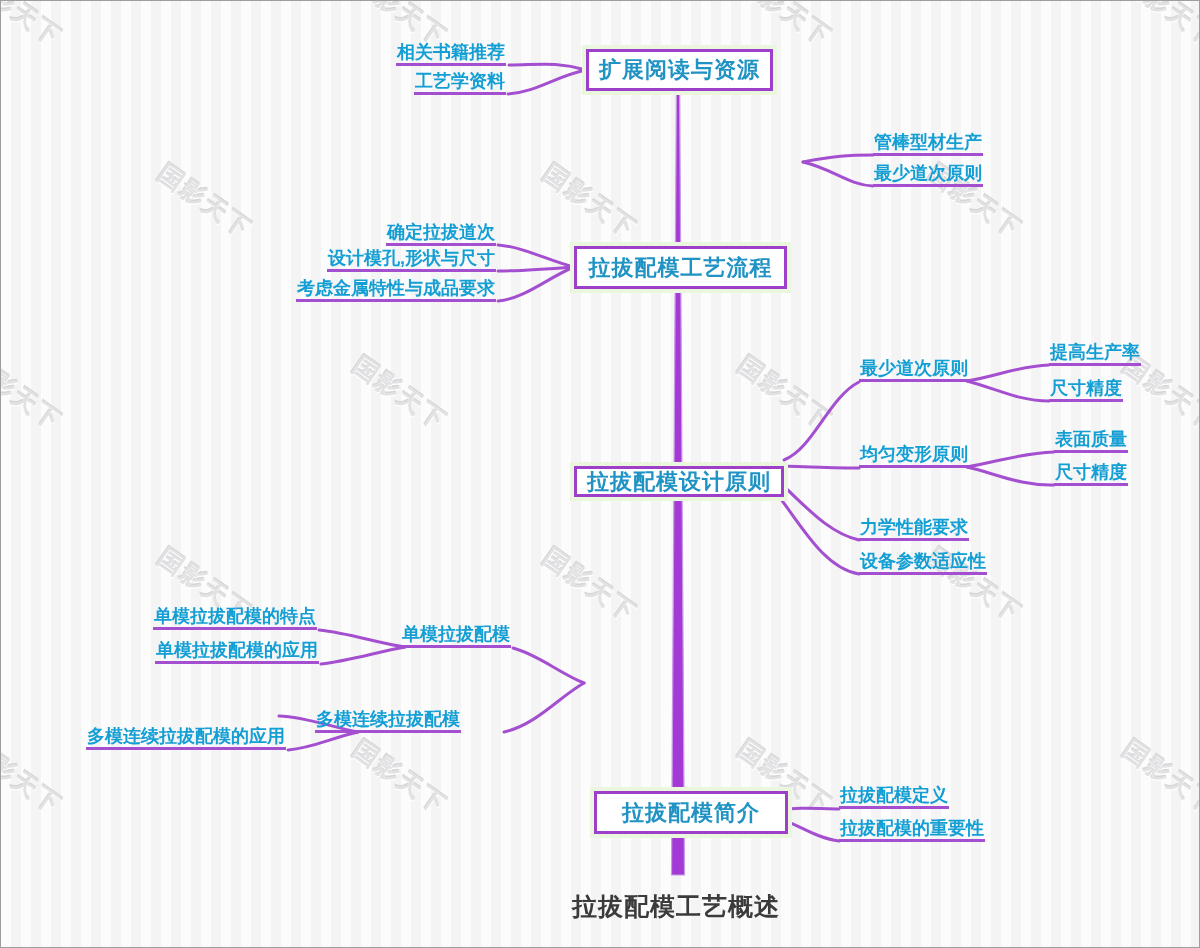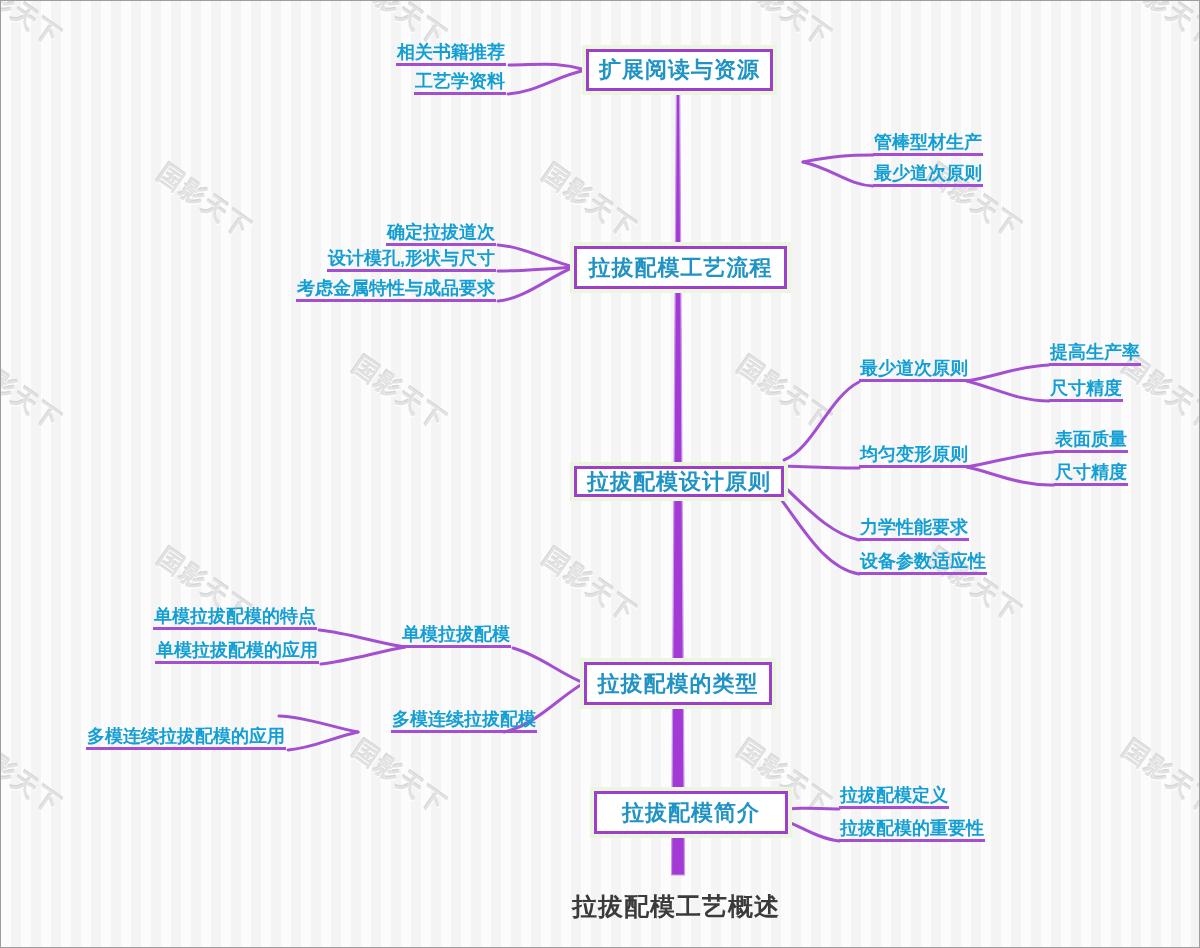--- a/index.html
+++ b/index.html
@@ -112,21 +112,20 @@
     </g>
   </svg>
 
   <div class="node" style="left:585px;top:48px;width:187px;height:42px;">扩展阅读与资源</div>
 
 
   <div class="node" style="left:573px;top:245px;width:213px;height:43px;">拉拔配模工艺流程</div>
 
   <div class="node" style="left:573px;top:431px;width:210px;height:31px;margin-top:34px;">拉拔配模设计原则</div>
 
-  <div class="node" style="left:583px;top:661px;width:188px;height:43px;">拉拔配模的类型</div>
 
   <div class="node" style="left:593px;top:790px;width:194px;height:43px;">拉拔配模简介</div>
 
   <span class="branch l" style="right:693px;top:41px;">相关书籍推荐</span>
   <span class="branch l" style="right:693px;top:70px;">工艺学资料</span>
 
   <span class="branch" style="left:872px;top:131px;">管棒型材生产</span>
   <span class="branch" style="left:872px;top:162px;">最少道次原则</span>
 
   <span class="branch l" style="right:703px;top:221px;">确定拉拔道次</span>
@@ -138,21 +137,21 @@
   <span class="branch" style="left:1048px;top:377px;">尺寸精度</span>
   <span class="branch" style="left:858px;top:443px;">均匀变形原则</span>
   <span class="branch" style="left:1053px;top:428px;">表面质量</span>
   <span class="branch" style="left:1053px;top:461px;">尺寸精度</span>
   <span class="branch" style="left:858px;top:516px;">力学性能要求</span>
   <span class="branch" style="left:858px;top:550px;">设备参数适应性</span>
 
   <span class="branch l" style="right:688px;top:623px;">单模拉拔配模</span>
   <span class="branch l" style="right:882px;top:605px;">单模拉拔配模的特点</span>
   <span class="branch l" style="right:880px;top:639px;">单模拉拔配模的应用</span>
-  <span class="branch l" style="right:662px;top:708px;">多模连续拉拔配模</span>
+  <span class="branch l" style="right:738px;top:708px;">多模连续拉拔配模</span>
   <span class="branch l" style="right:913px;top:725px;">多模连续拉拔配模的应用</span>
 
   <span class="branch" style="left:838px;top:784px;">拉拔配模定义</span>
   <span class="branch" style="left:838px;top:817px;">拉拔配模的重要性</span>
 
   <div id="root-title">拉拔配模工艺概述</div>
 
 </div>
 
 </body></html>

